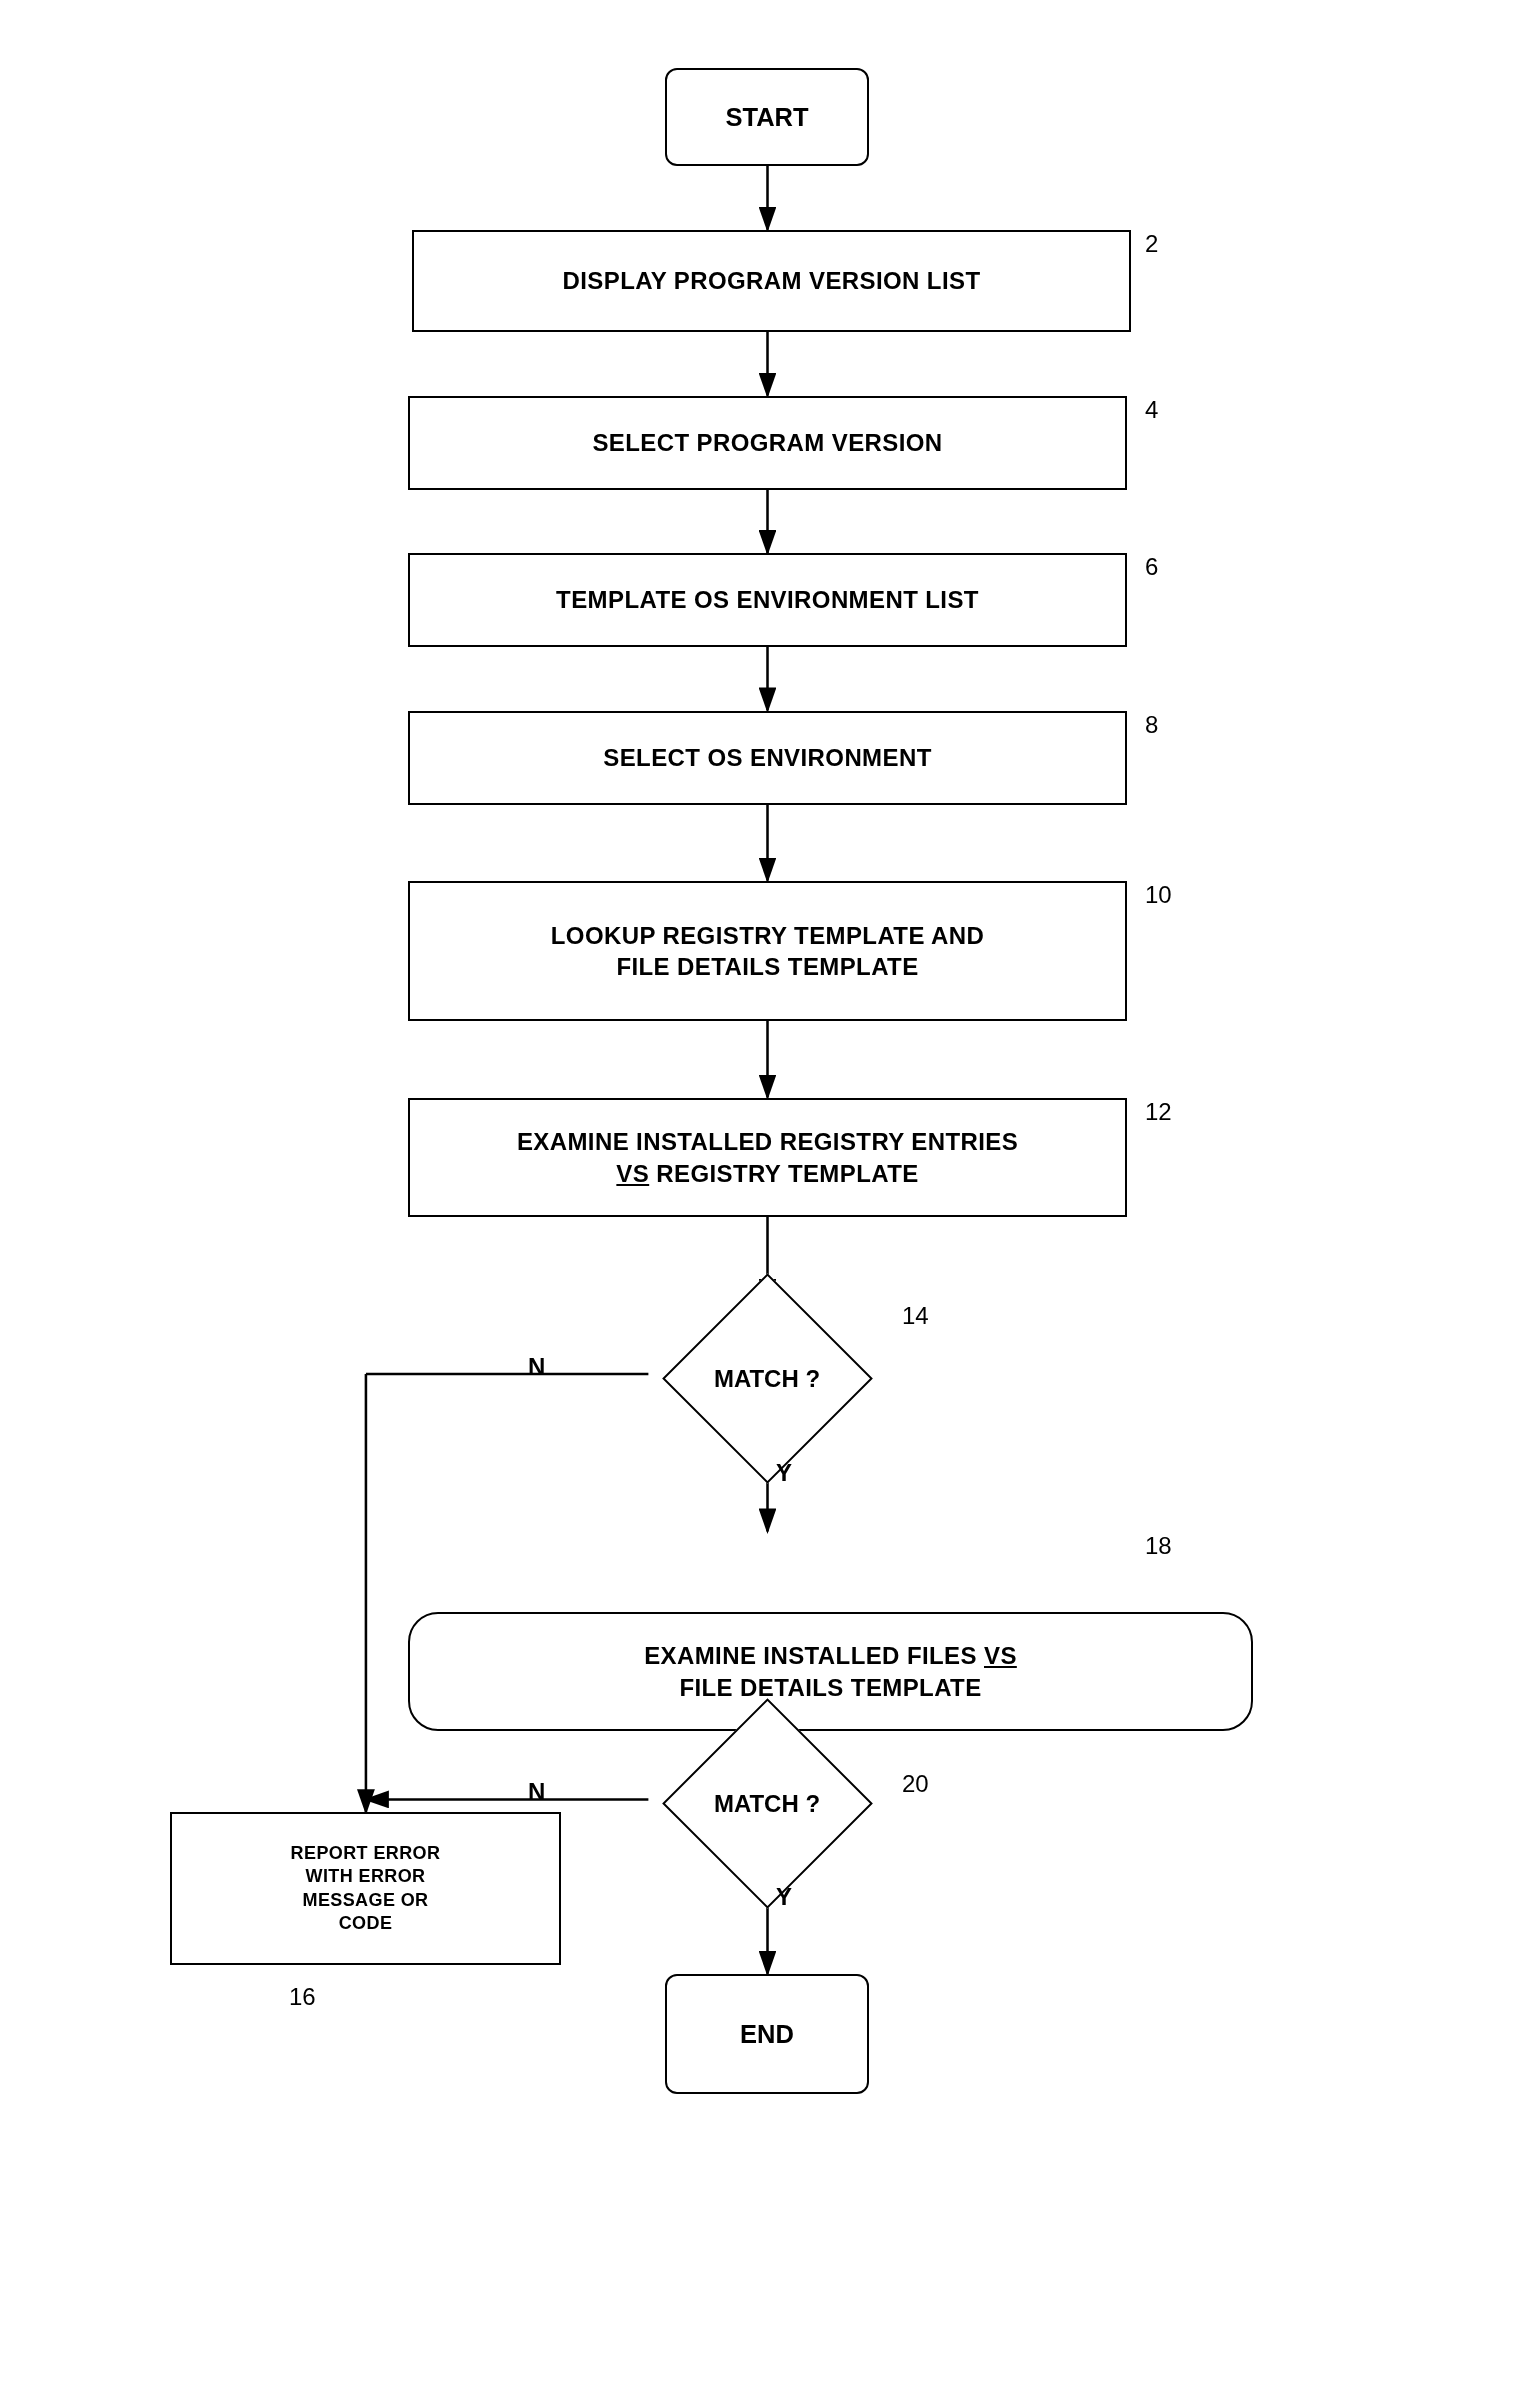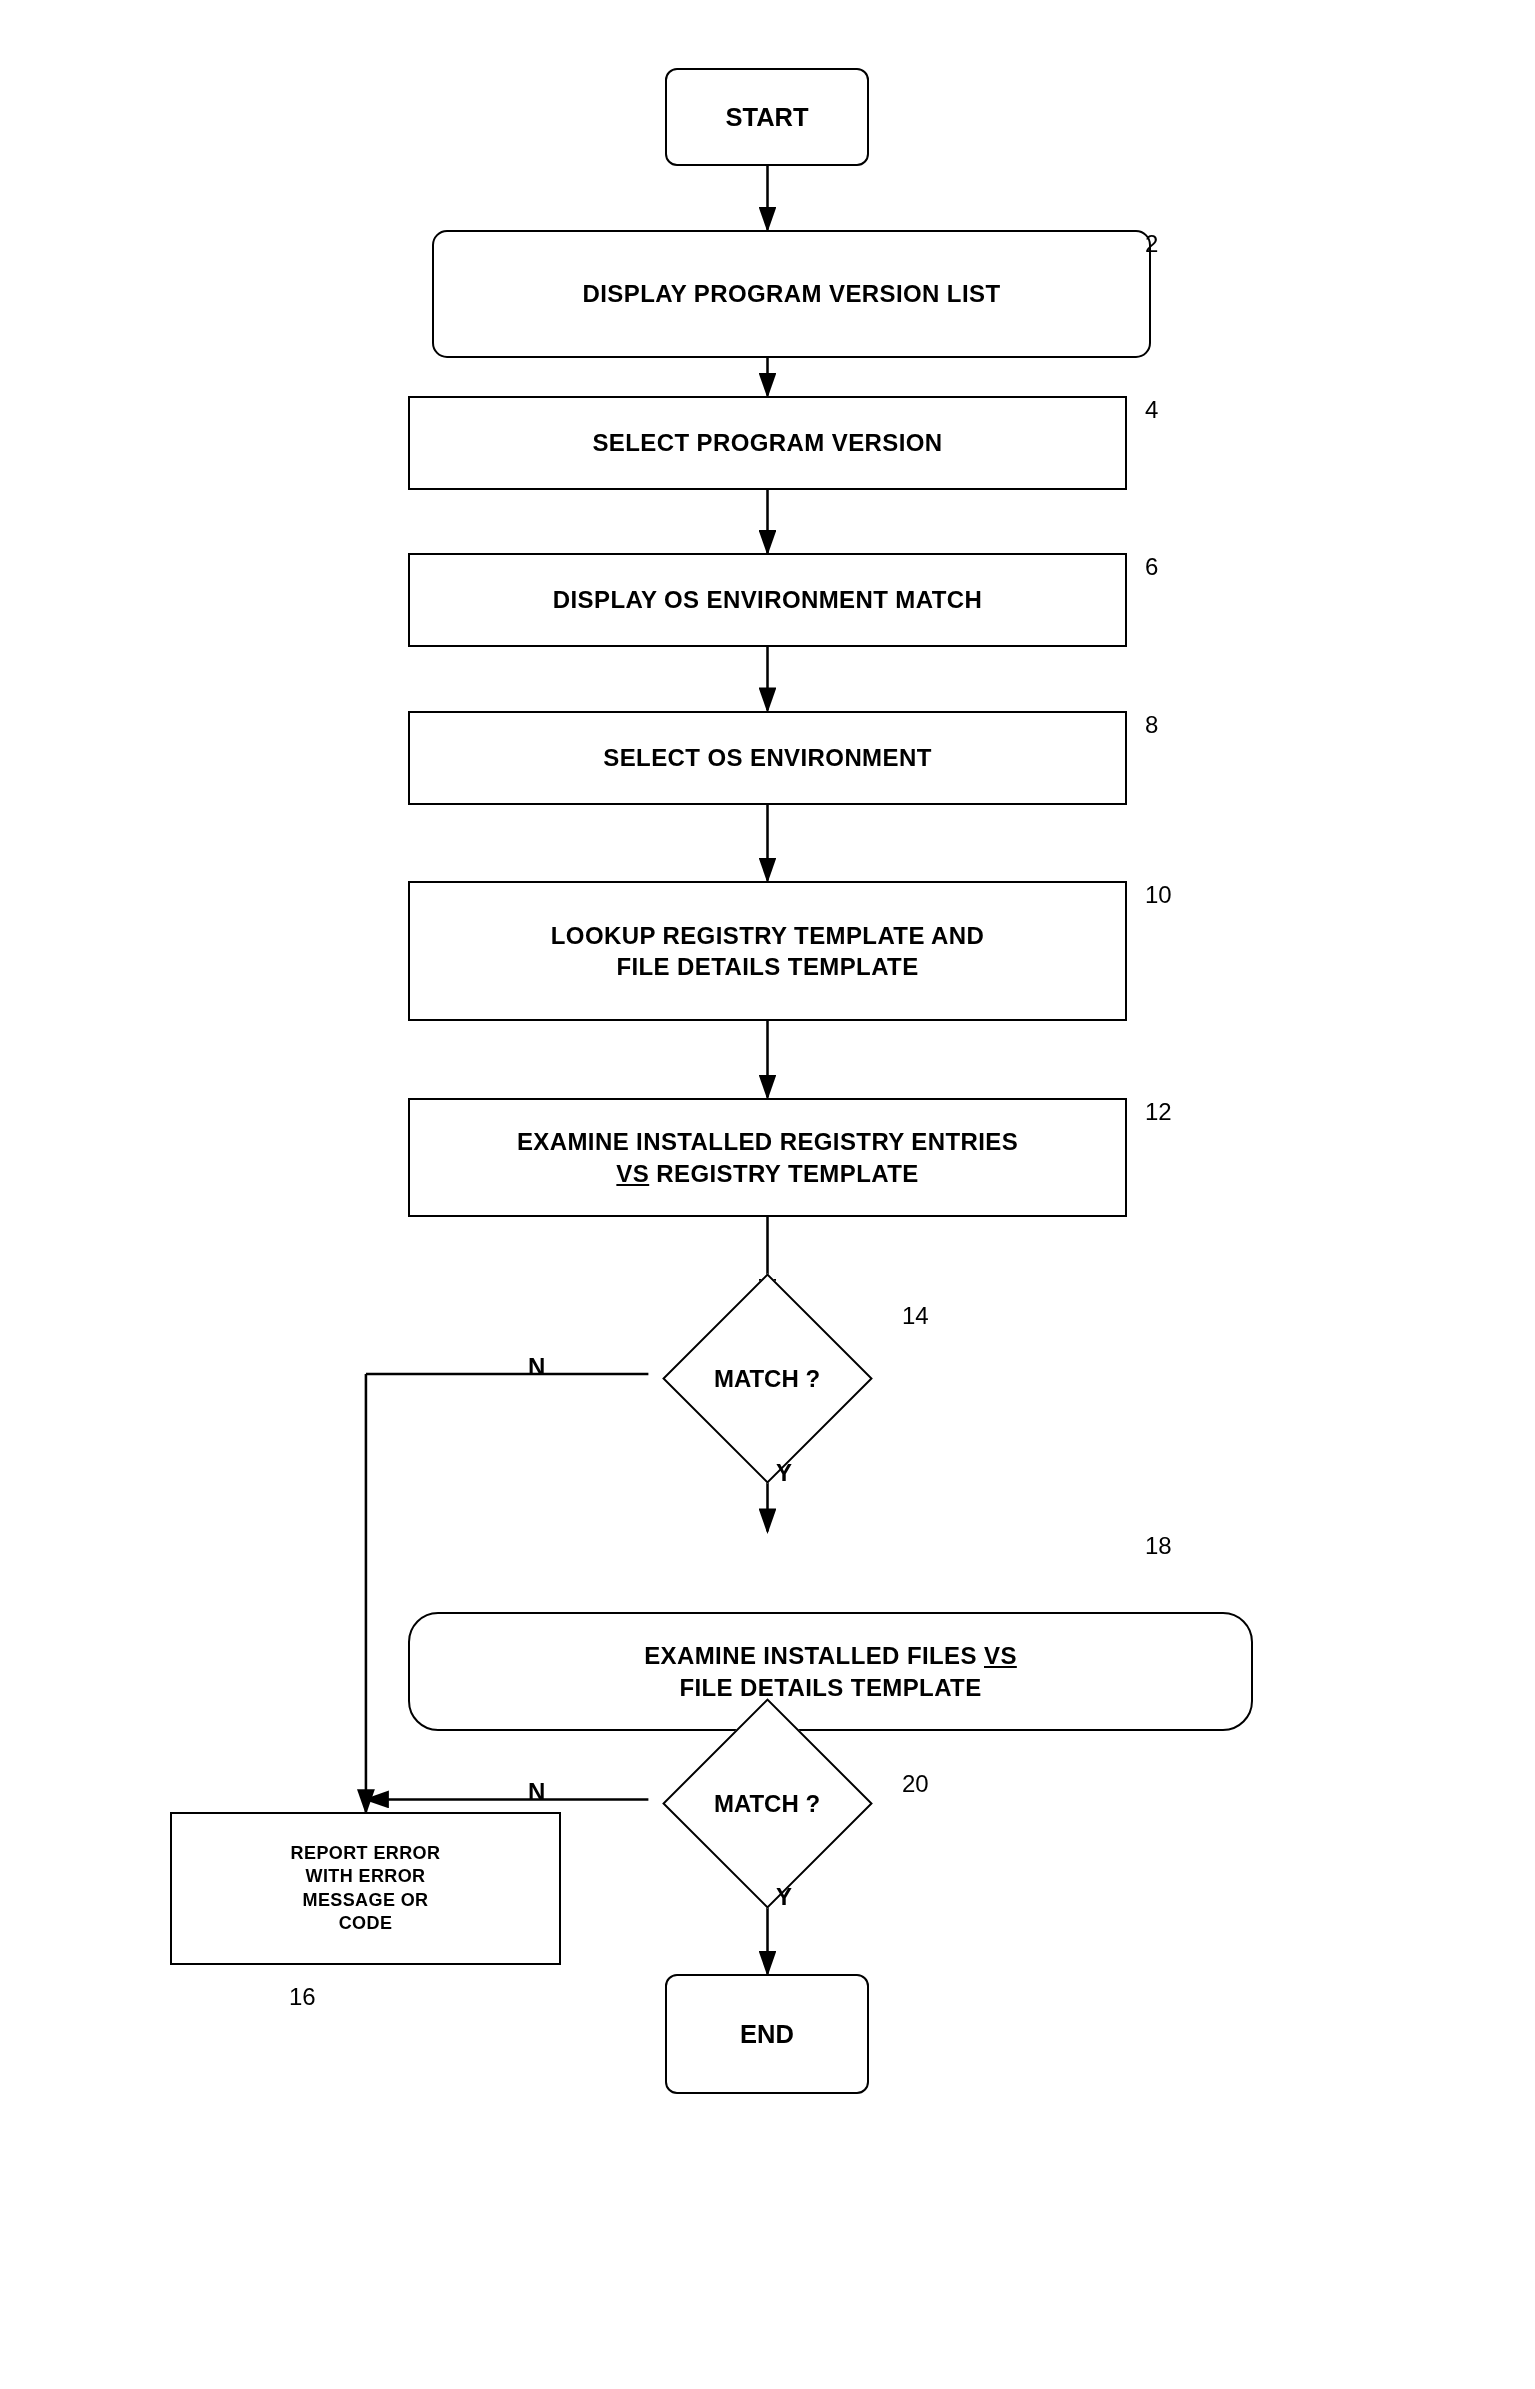--- a/index.html
+++ b/index.html
@@ -121,32 +121,32 @@
     <line x1="430" y1="1615" x2="430" y2="2130" stroke="#000" stroke-width="3" marker-end="url(#arrowhead)"></line>
 
     <line x1="762" y1="2115" x2="430" y2="2115" stroke="#000" stroke-width="3" marker-end="url(#arrowhead)"></line>
 
   </svg>
 
   <div class="flow-box-rounded" style="left: 665px; top: 68px; width: 204px; height: 98px; font-size: 25.5px;">
     <span>START</span>
   </div>
 
-  <div class="flow-box" style="left: 432px; top: 230px; width: 719px; height: 128px; border-radius: 15px;">
+  <div class="flow-box" style="left: 412px; top: 230px; width: 719px; height: 102px;">
     <span>DISPLAY PROGRAM VERSION LIST</span>
   </div>
   <div class="label-num" style="left: 1145px; top: 230px;">2</div>
 
   <div class="flow-box" style="left: 408px; top: 396px; width: 719px; height: 94px;">
     <span>SELECT PROGRAM VERSION</span>
   </div>
   <div class="label-num" style="left: 1145px; top: 396px;">4</div>
 
   <div class="flow-box" style="left: 408px; top: 553px; width: 719px; height: 94px;">
-    <span>DISPLAY OS ENVIRONMENT MATCH</span>
+    <span>TEMPLATE OS ENVIRONMENT LIST</span>
   </div>
   <div class="label-num" style="left: 1145px; top: 553px;">6</div>
 
   <div class="flow-box" style="left: 408px; top: 711px; width: 719px; height: 94px;">
     <span>SELECT OS ENVIRONMENT</span>
   </div>
   <div class="label-num" style="left: 1145px; top: 711px;">8</div>
 
   <div class="flow-box" style="left: 408px; top: 881px; width: 719px; height: 140px; line-height: 1.3;">
     <span>LOOKUP REGISTRY TEMPLATE AND<br>FILE DETAILS TEMPLATE</span>

